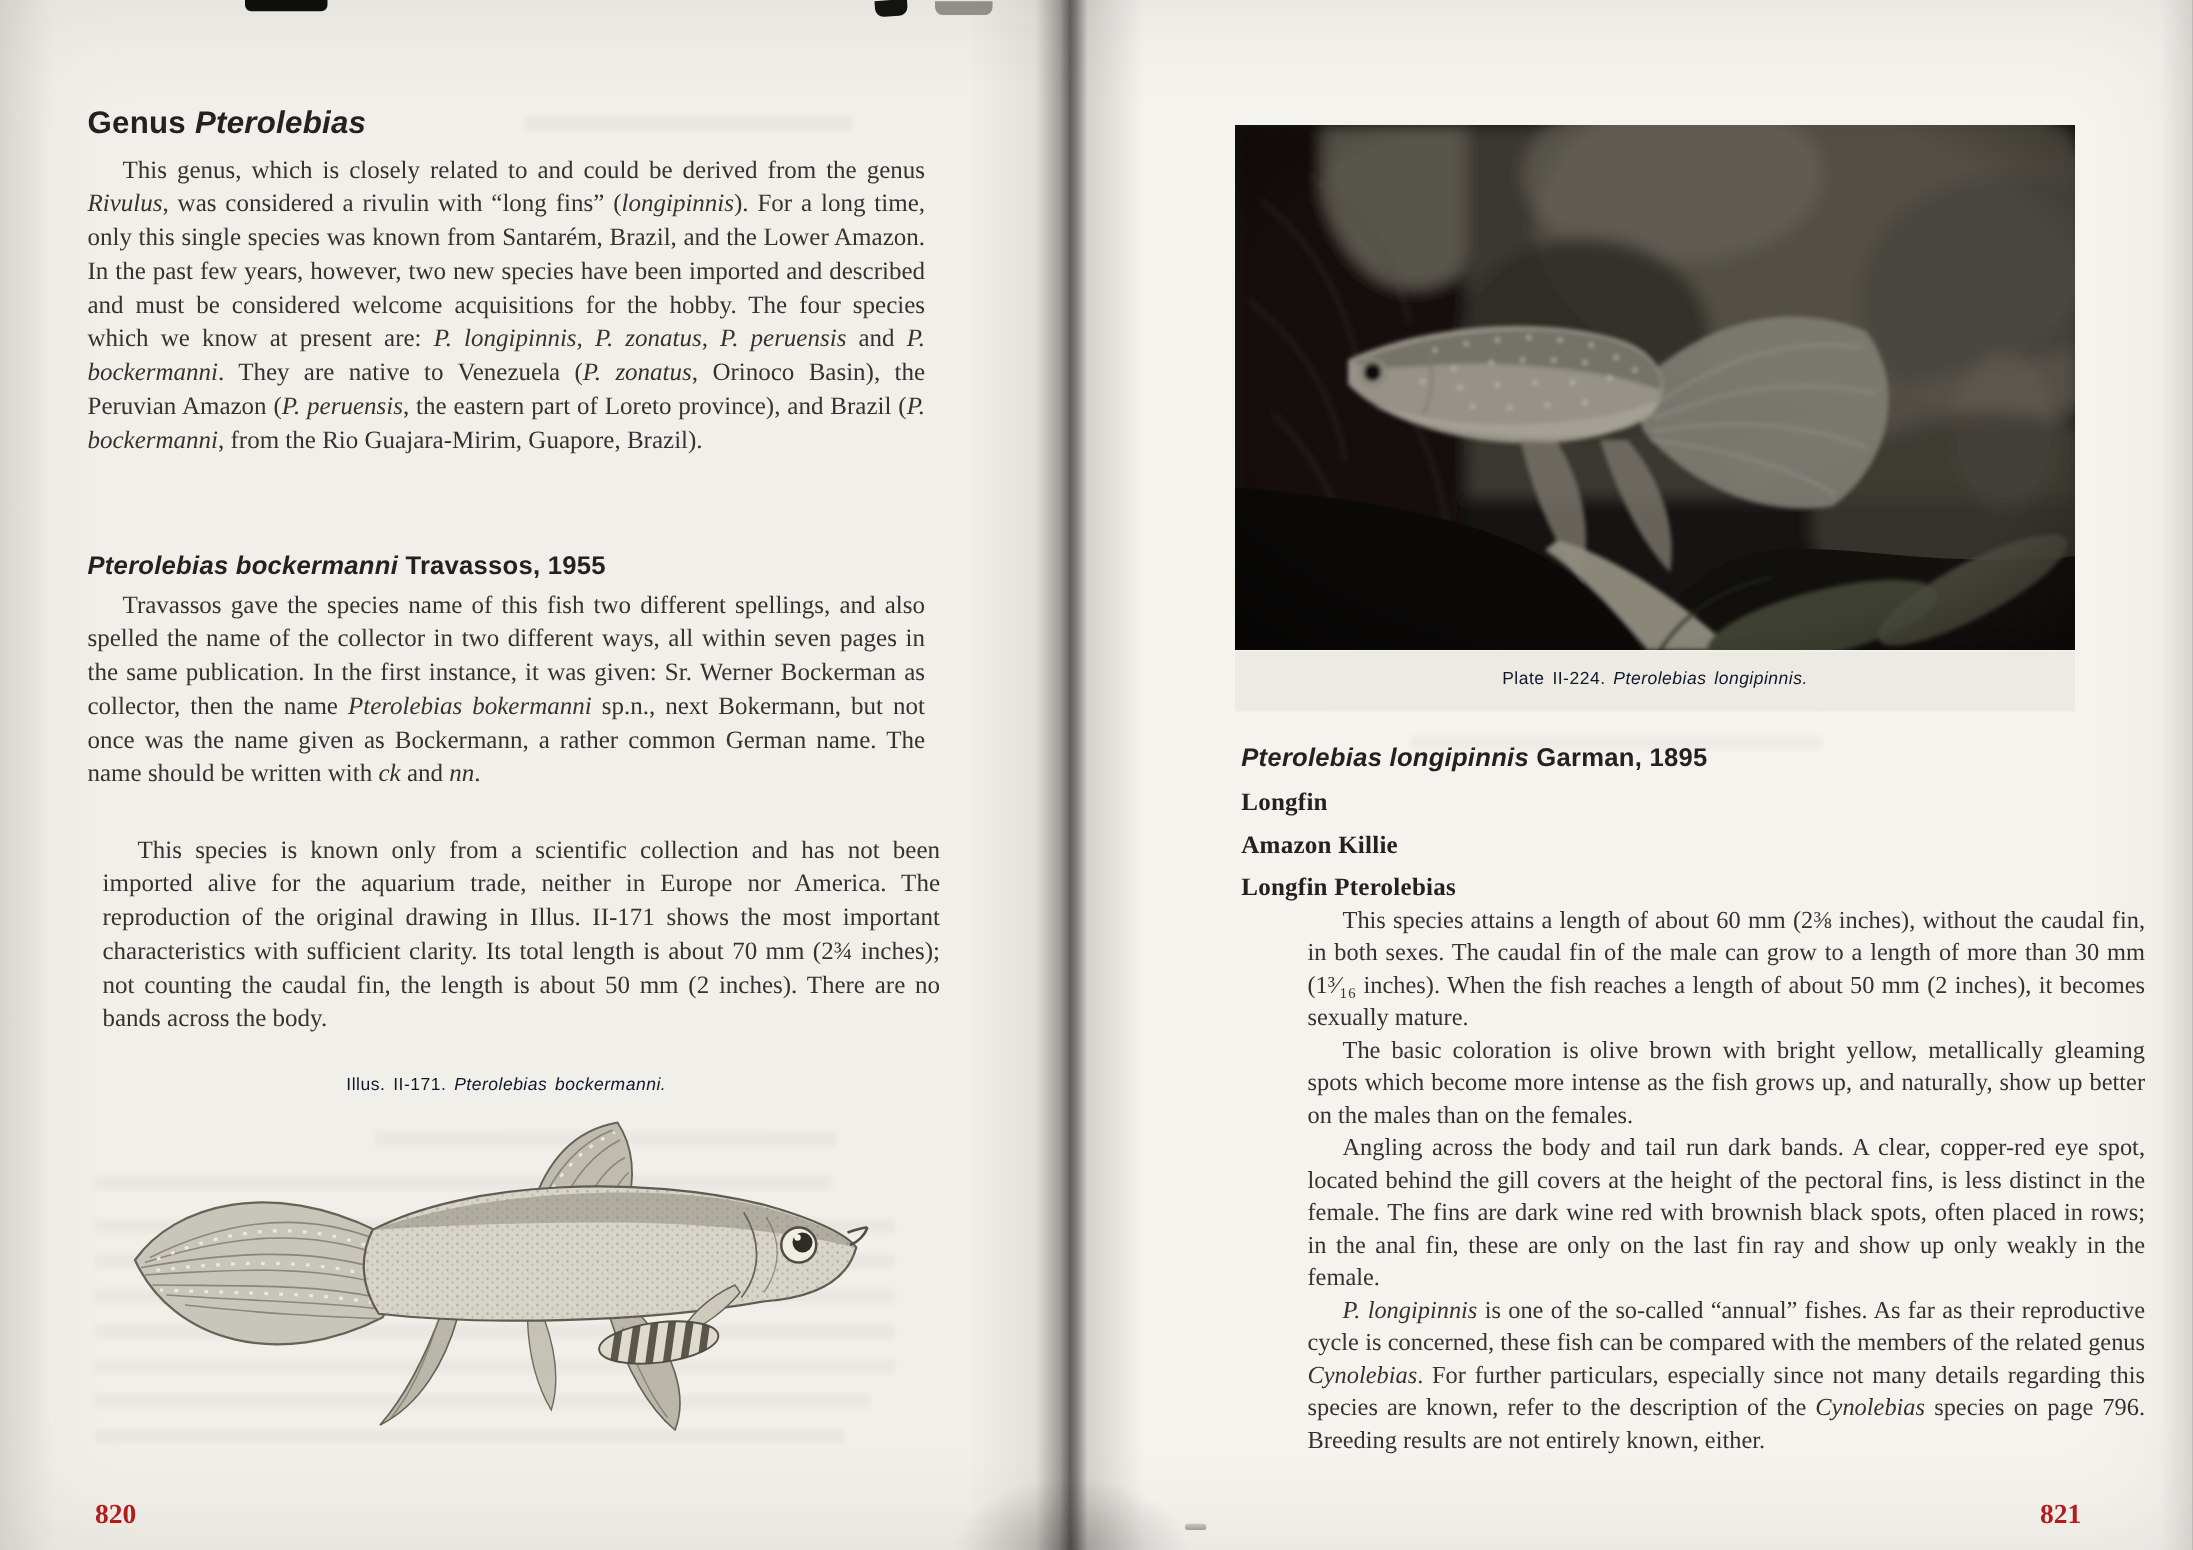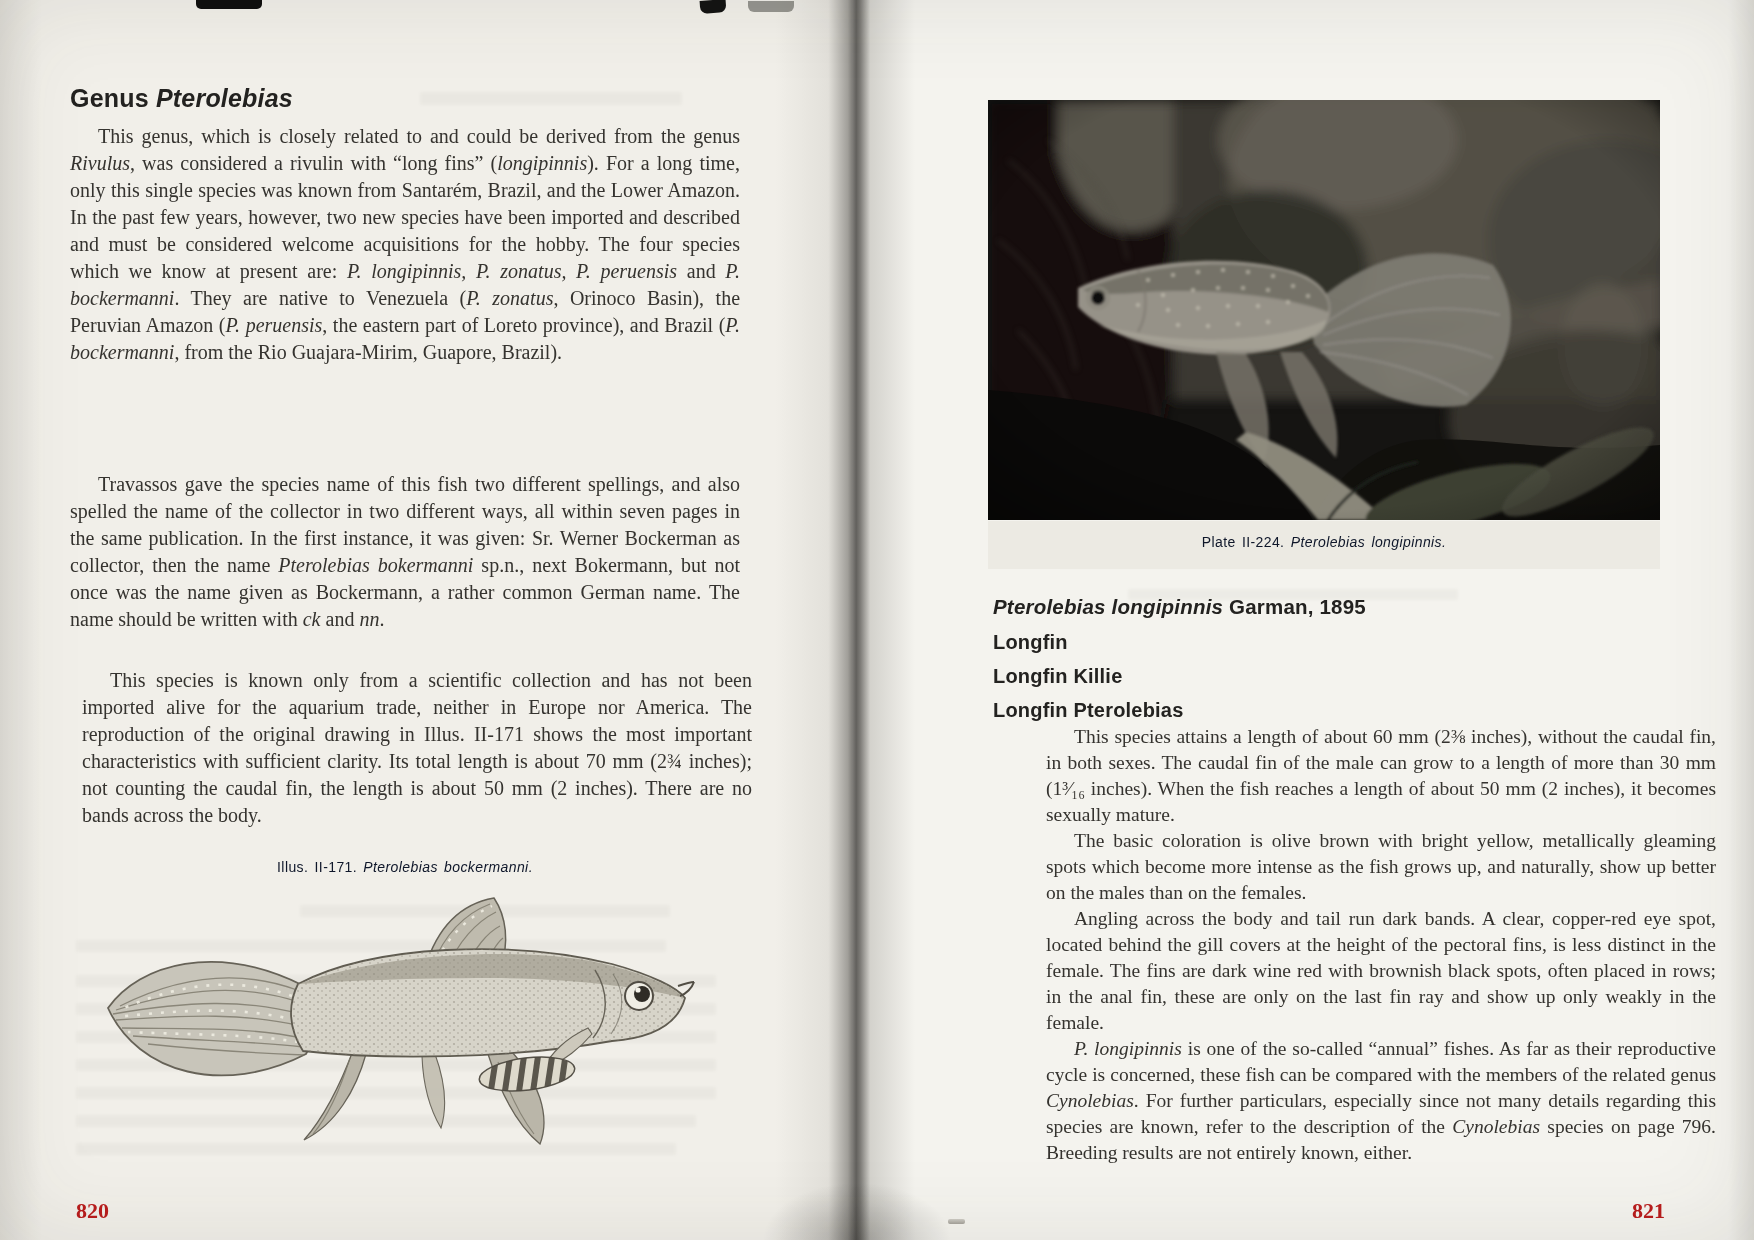--- a/index.html
+++ b/index.html
@@ -43,21 +43,21 @@
   .sh-right{left:993px;top:595px;width:670px;}
   .para1{left:70px;top:123px;width:670px;}
   .para2{left:70px;top:471px;width:670px;}
   .para3{left:70px;top:667px;width:670px;margin-left:12px;}
   .caption{position:absolute;font-size:14px;font-weight:normal;color:#0f172a;letter-spacing:.4px;word-spacing:2px;}
   .caption-left{left:70px;top:859px;width:670px;text-align:center;}
   .caption-band{position:absolute;left:988px;top:521px;width:672px;height:48px;background:#eceae3;z-index:2;}
   .caption-right{left:988px;top:534px;width:672px;text-align:center;z-index:3;}
   .fish-drawing{position:absolute;left:92px;top:888px;width:612px;height:258px;z-index:2;}
   .fish-photo{position:absolute;left:988px;top:100px;width:672px;height:420px;z-index:2;}
-  .common-name{position:absolute;left:993px;font-size:20px;font-weight:bold;color:var(--heading-ink);margin:0;letter-spacing:.2px;}
+  .common-name{position:absolute;left:993px;font-size:20px;font-weight:bold;color:var(--heading-ink);margin:0;letter-spacing:.2px;font-family:Liberation Serif, serif;}
   .cn-1{top:631px;} .cn-2{top:665px;} .cn-3{top:699px;}
   .right-body{position:absolute;left:1046px;top:724px;width:670px;}
   .right-body p{position:static;font-size:19.5px;line-height:26px;text-align:justify;margin:0;}
   .page-number{position:absolute;font-size:22px;font-weight:bold;color:#b91c1c;}
   .pn-left{left:76px;top:1198px;}
   .pn-right{left:1613px;top:1198px;width:52px;text-align:right;}
   .smudge{position:absolute;left:948px;top:1219px;width:17px;height:5px;z-index:2;
     background:linear-gradient(180deg,#c7c4bc,#8f8c84);border-radius:2px;opacity:.8;}
 </style>
 </head>
@@ -80,20 +80,21 @@
   <div class="ghost" style="left:76px;top:1115px;width:620px;height:12px;"></div>
   <div class="ghost" style="left:76px;top:1143px;width:600px;height:12px;"></div>
   <div class="ghost" style="left:1060px;top:556px;width:400px;height:12px;"></div>
   <div class="ghost" style="left:1128px;top:589px;width:330px;height:11px;"></div>
 
   <section class="page">
     <h1 class="genus-heading sans"><span>Genus </span><span class="it">Pterolebias</span></h1>
 
     <p class="body-text indent para1"><span>This genus, which is closely related to and could be derived from the genus </span><span class="it">Rivulus</span><span>, was considered a rivulin with “long fins” (</span><span class="it">longipinnis</span><span>). For a long time, only this single species was known from Santarém, Brazil, and the Lower Amazon. In the past few years, however, two new species have been imported and described and must be considered welcome acquisitions for the hobby. The four species which we know at present are: </span><span class="it">P. longipinnis, P. zonatus, P. peruensis</span><span> and </span><span class="it">P. bockermanni</span><span>. They are native to Venezuela (</span><span class="it">P. zonatus</span><span>, Orinoco Basin), the Peruvian Amazon (</span><span class="it">P. peruensis</span><span>, the eastern part of Loreto province), and Brazil (</span><span class="it">P. bockermanni</span><span>, from the Rio Guajara-Mirim, Guapore, Brazil).</span></p>
 
+    <h2 class="species-heading sans sh-left"><span class="it">Pterolebias bockermanni</span><span> Travassos, 1955</span></h2>
 
     <p class="body-text indent para2"><span>Travassos gave the species name of this fish two different spellings, and also spelled the name of the collector in two different ways, all within seven pages in the same publication. In the first instance, it was given: Sr. Werner Bockerman as collector, then the name </span><span class="it">Pterolebias bokermanni</span><span> sp.n., next Bokermann, but not once was the name given as Bockermann, a rather common German name. The name should be written with </span><span class="it">ck</span><span> and </span><span class="it">nn</span><span>.</span></p>
     <p class="body-text indent para3"><span>This species is known only from a scientific collection and has not been imported alive for the aquarium trade, neither in Europe nor America. The reproduction of the original drawing in Illus. II-171 shows the most important characteristics with sufficient clarity. Its total length is about 70 mm (2¾ inches); not counting the caudal fin, the length is about 50 mm (2 inches). There are no bands across the body.</span></p>
 
     <div class="caption sans caption-left"><span>Illus. II-171. </span><span class="it">Pterolebias bockermanni.</span></div>
 
     <svg class="fish-drawing" viewBox="0 0 612 258" xmlns="http://www.w3.org/2000/svg">
       <defs>
         <pattern id="stip" patternUnits="userSpaceOnUse" width="8" height="7">
           <circle cx="2" cy="2" r="1.1" fill="#8b8679"></circle>
@@ -262,21 +263,21 @@
       </g>
       <rect width="672" height="420" fill="url(#vg)"></rect>
     </svg>
 
     <div class="caption-band"></div>
     <div class="caption sans caption-right"><span>Plate II-224. </span><span class="it">Pterolebias longipinnis.</span></div>
 
     <h2 class="species-heading sans sh-right"><span class="it">Pterolebias longipinnis</span><span> Garman, 1895</span></h2>
 
     <div class="common-name sans cn-1">Longfin</div>
-    <div class="common-name sans cn-2">Longfin Killie</div>
+    <div class="common-name sans cn-2">Amazon Killie</div>
     <div class="common-name sans cn-3">Longfin Pterolebias</div>
 
     <div class="right-body">
       <p class="indent"><span>This species attains a length of about 60 mm (2⅜ inches), without the caudal fin, in both sexes. The caudal fin of the male can grow to a length of more than 30 mm (1³⁄₁₆ inches). When the fish reaches a length of about 50 mm (2 inches), it becomes sexually mature.</span></p>
       <p class="indent"><span>The basic coloration is olive brown with bright yellow, metallically gleaming spots which become more intense as the fish grows up, and naturally, show up better on the males than on the females.</span></p>
       <p class="indent"><span>Angling across the body and tail run dark bands. A clear, copper-red eye spot, located behind the gill covers at the height of the pectoral fins, is less distinct in the female. The fins are dark wine red with brownish black spots, often placed in rows; in the anal fin, these are only on the last fin ray and show up only weakly in the female.</span></p>
       <p class="indent"><span class="it">P. longipinnis</span><span> is one of the so-called “annual” fishes. As far as their reproductive cycle is concerned, these fish can be compared with the members of the related genus </span><span class="it">Cynolebias</span><span>. For further particulars, especially since not many details regarding this species are known, refer to the description of the </span><span class="it">Cynolebias</span><span> species on page 796. Breeding results are not entirely known, either.</span></p>
     </div>
 
     <div class="smudge"></div>

